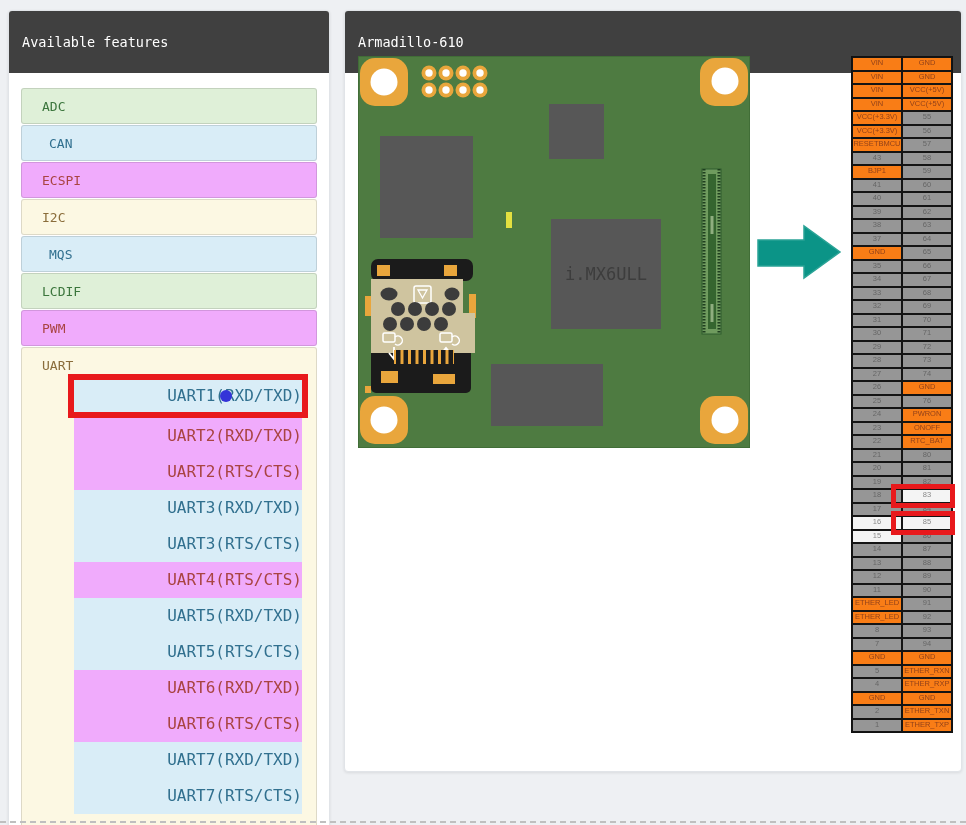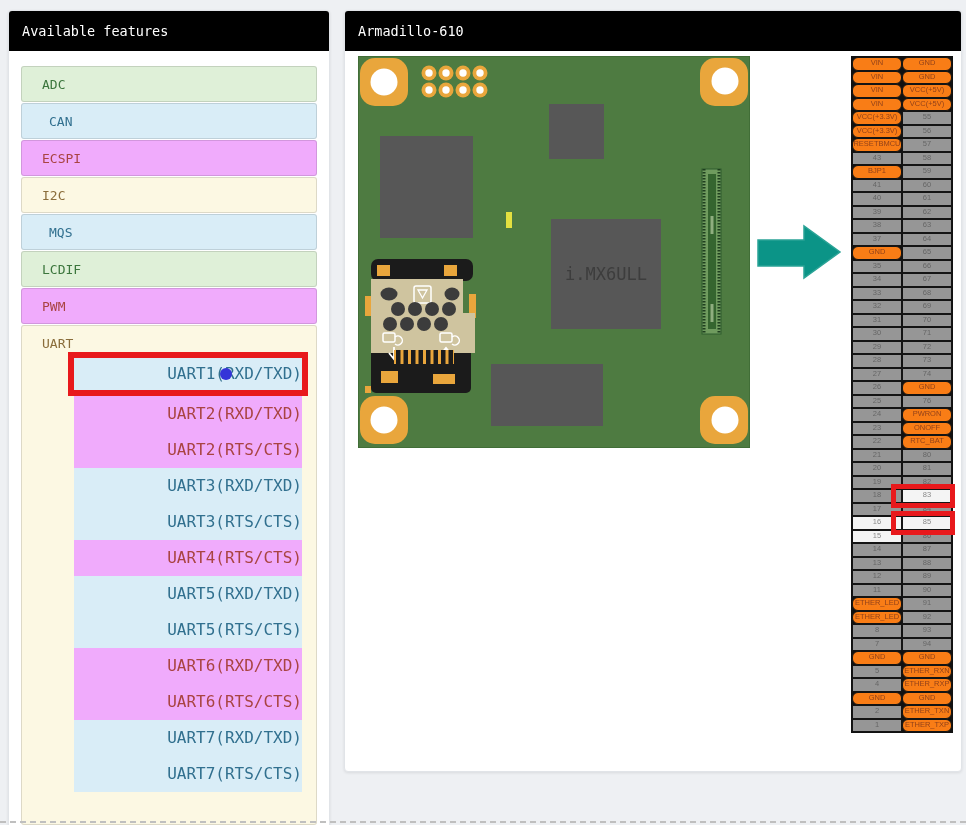--- a/index.html
+++ b/index.html
@@ -7,23 +7,23 @@
     width:966px;height:825px;overflow:hidden;position:relative;
     background:#eef0f3;
     font-family:"DejaVu Sans Mono","Liberation Mono",monospace;
   }
   .card{
     position:absolute;background:#ffffff;
     border:1px solid #e1e4e8;border-radius:4px;
     box-shadow:0 1px 3px rgba(0,0,0,.09);
   }
   .card-header{
-    background:#000000;color:#ffffff;
+    background:#404040;color:#ffffff;
     font-size:13.5px;line-height:30px;height:30px;
-    padding:5px 13px;border-radius:3px 3px 0 0;
+    padding:16px 13px;border-radius:3px 3px 0 0;
     white-space:nowrap;
   }
   #left-card{left:8px;top:10px;width:320px;height:845px;}
   #right-card{left:344px;top:10px;width:616px;height:760px;}
 
   
   #features-list{padding:15px 12px 0 12px;}
   .feature{
     height:36px;line-height:36px;padding-left:20px;
     font-size:13px;border:1px solid rgba(0,0,0,.12);
@@ -61,21 +61,21 @@
   #pin-table{
     position:absolute;left:506px;top:45px;width:100px;
     border:1px solid #111;background:#111;
   }
   .pin-row{display:flex;height:13.5px;}
   .pin-cell{
     width:50px;box-sizing:border-box;border:1.2px solid #141414;
     font-family:"Liberation Sans",sans-serif;font-size:7.5px;
     line-height:10.8px;text-align:center;overflow:hidden;white-space:nowrap;
   }
-  .pc-p{background:#f97d16;color:#93421a;border-radius:6px;}
+  .pc-p{background:#f97d16;color:#93421a;}
   .pc-g{background:#969696;color:#666666;}
   .pc-w{background:#f4f4f4;color:#8a8a8a;text-align:center;}
   .pin-frame{
     position:absolute;left:39px;width:64px;height:23.5px;
     border:5px solid #e8191c;box-sizing:border-box;z-index:6;
   }
 
   #bottom-dashed{
     position:absolute;left:0;top:821px;width:966px;height:0;
     border-top:2px dashed #bfbfbf;z-index:20;

